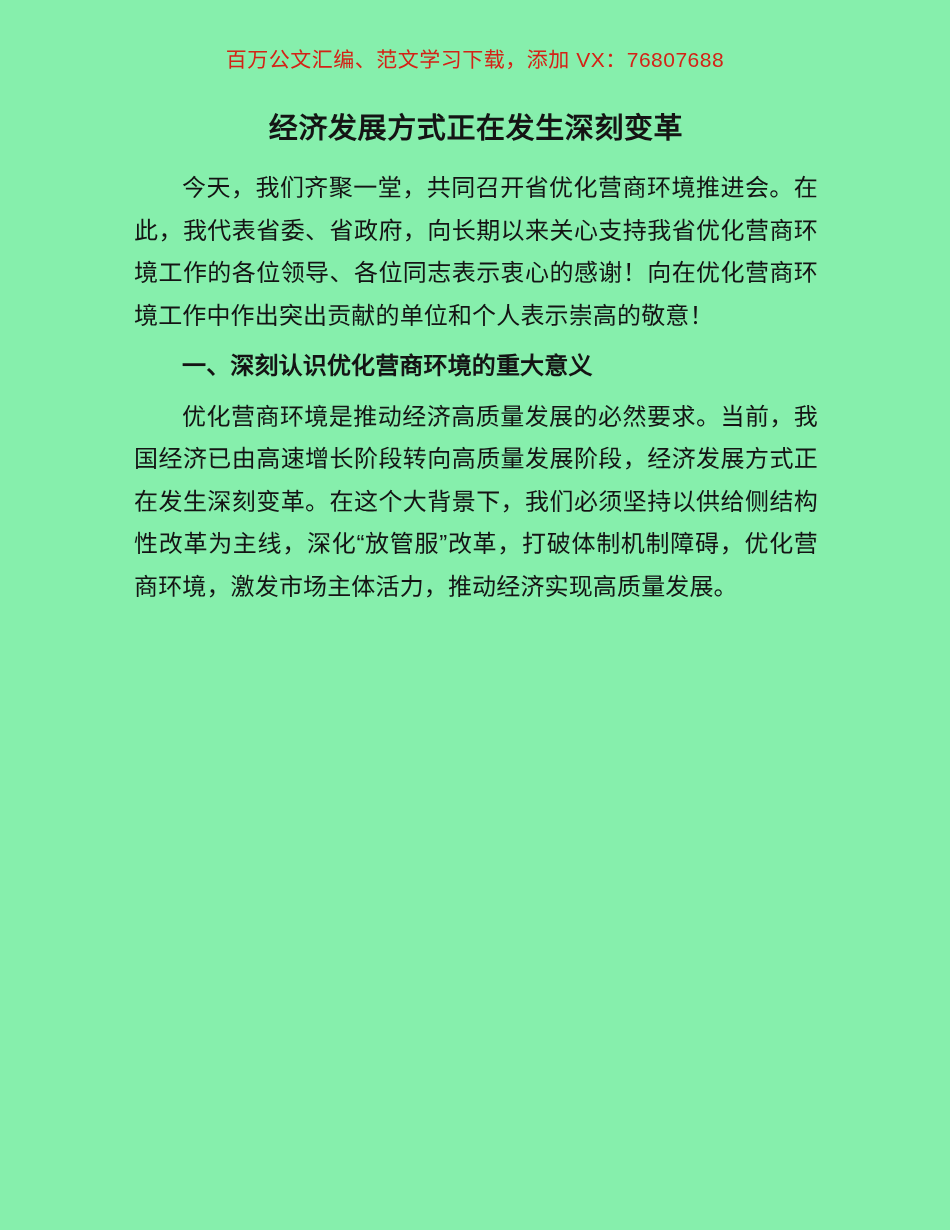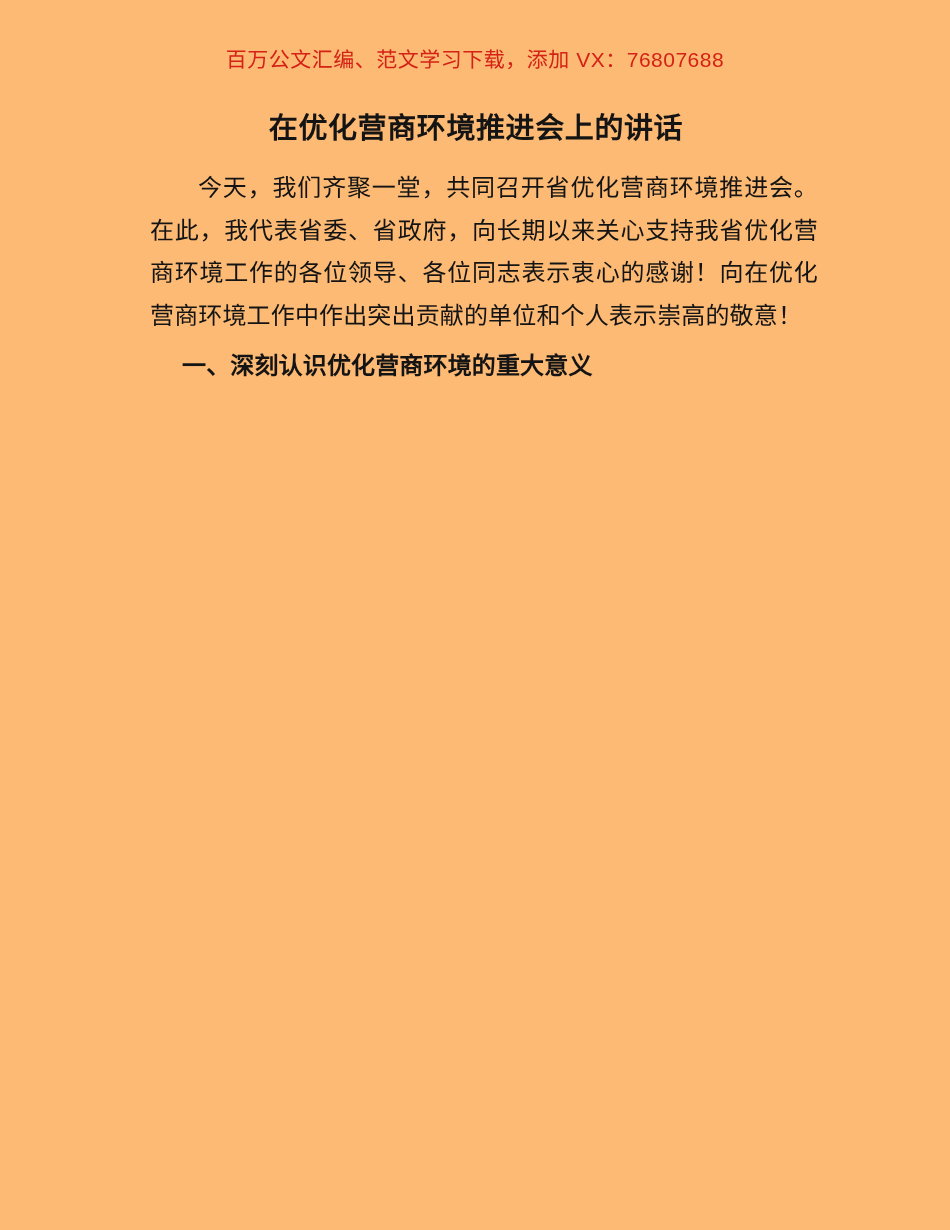--- a/index.html
+++ b/index.html
@@ -5,21 +5,21 @@
 <style>
   html, body {
     margin: 0;
     padding: 0;
     background: #ffffff;
   }
   .page {
     position: relative;
     width: 950px;
     height: 1230px;
-    background: #fdba74;
+    background: #86efac;
     overflow: hidden;
     font-family: "Liberation Sans", "DejaVu Sans", sans-serif;
     -webkit-font-smoothing: antialiased;
   }
 
   
   .promo-banner {
     position: absolute;
     top: 45px;
     left: 0;
@@ -57,21 +57,21 @@
     color: #141414;
     margin: 0 0 8px 0;
     text-indent: 48px;
     letter-spacing: 0.2px;
   }
 
   .para {
     font-size: 24px;
     line-height: 42.5px;
     color: #141414;
-    margin: 0 0 8px 16px;
+    margin: 0 0 8px 0;
     text-indent: 48px;
     text-align: justify;
     text-justify: inter-ideograph;
     letter-spacing: 0.15px;
   }
 
   .section-heading {
     font-size: 24px;
     line-height: 42.5px;
     color: #141414;
@@ -83,23 +83,24 @@
 </style>
 </head>
 <body>
 
 <div class="page">
 
   <div class="promo-banner">百万公文汇编、范文学习下载，添加 VX：76807688</div>
 
   <div class="doc">
 
-    <h1 class="doc-title">在优化营商环境推进会上的讲话</h1>
+    <h1 class="doc-title">经济发展方式正在发生深刻变革</h1>
 
 
     <p class="para">今天，我们齐聚一堂，共同召开省优化营商环境推进会。在此，我代表省委、省政府，向长期以来关心支持我省优化营商环境工作的各位领导、各位同志表示衷心的感谢！向在优化营商环境工作中作出突出贡献的单位和个人表示崇高的敬意！</p>
 
 
     <p class="section-heading">一、深刻认识优化营商环境的重大意义</p>
 
+    <p class="para">优化营商环境是推动经济高质量发展的必然要求。当前，我国经济已由高速增长阶段转向高质量发展阶段，经济发展方式正在发生深刻变革。在这个大背景下，我们必须坚持以供给侧结构性改革为主线，深化“放管服”改革，打破体制机制障碍，优化营商环境，激发市场主体活力，推动经济实现高质量发展。</p>
 
   </div>
 </div>
 
 </body></html>

